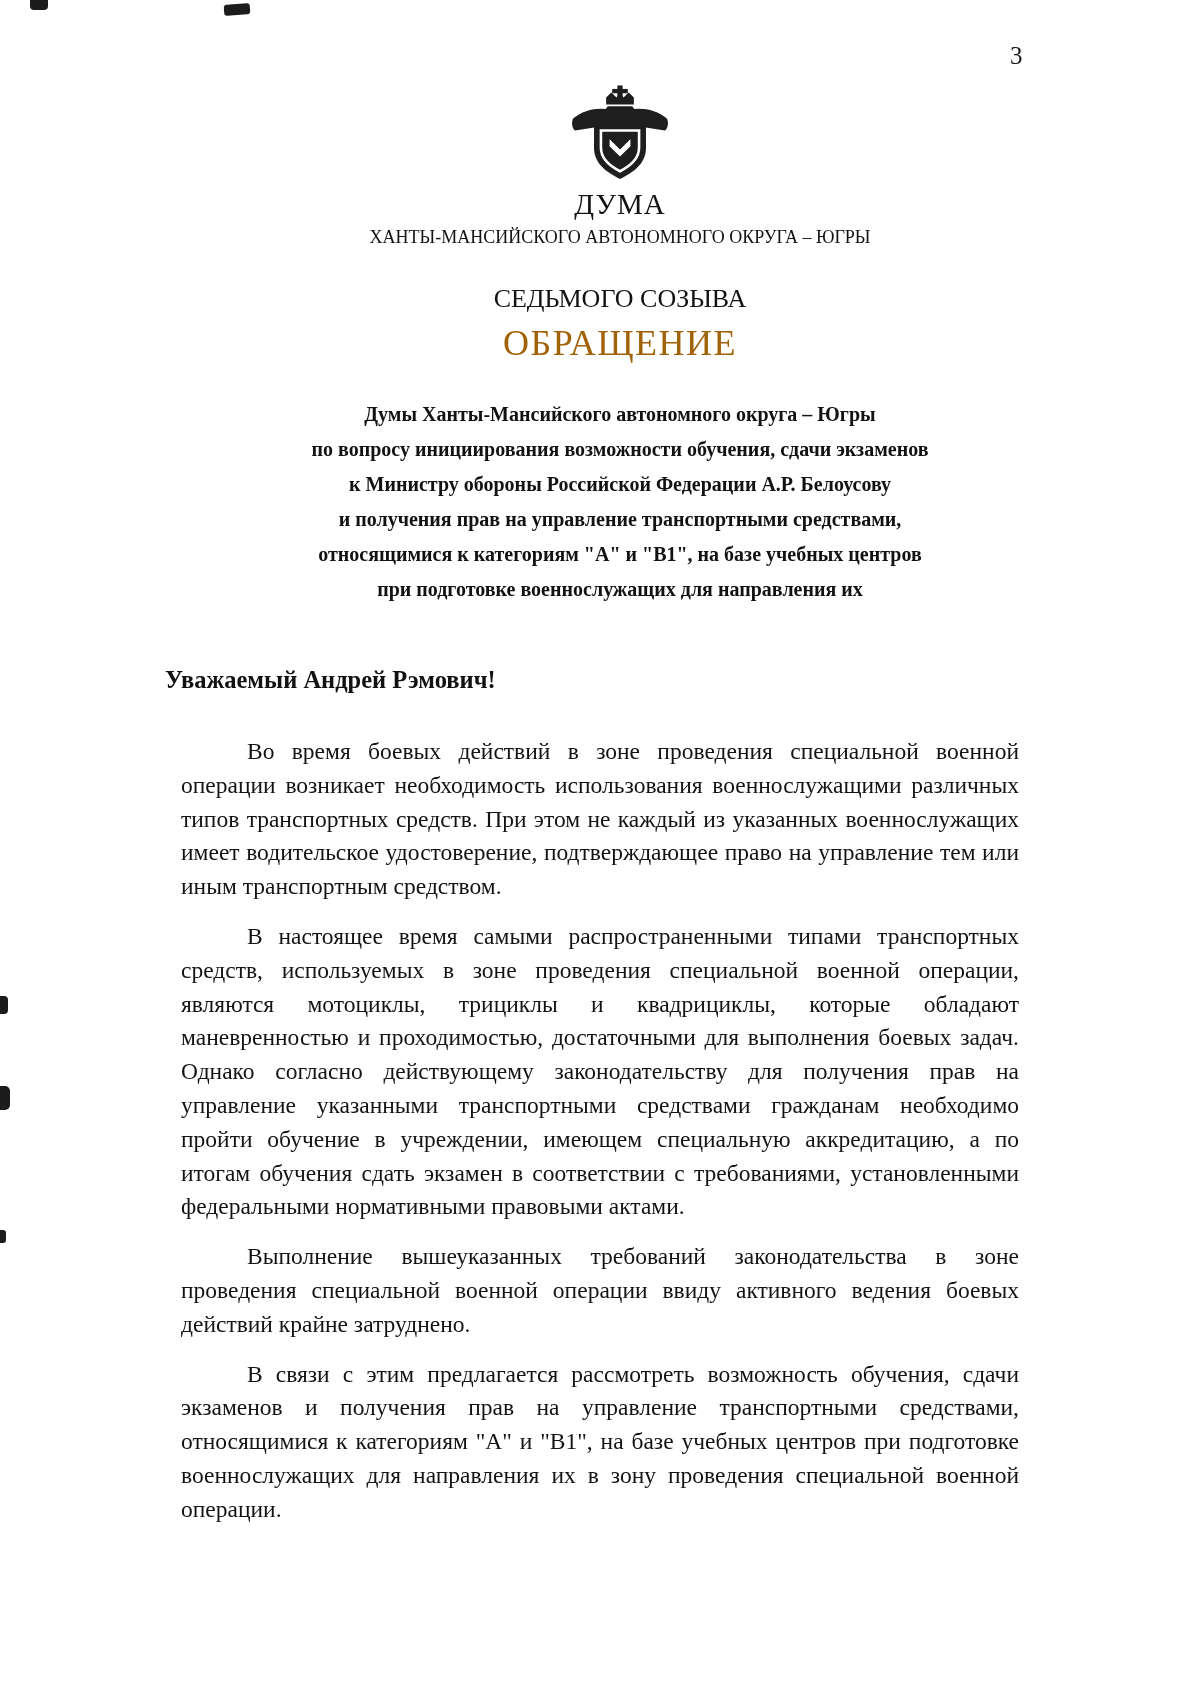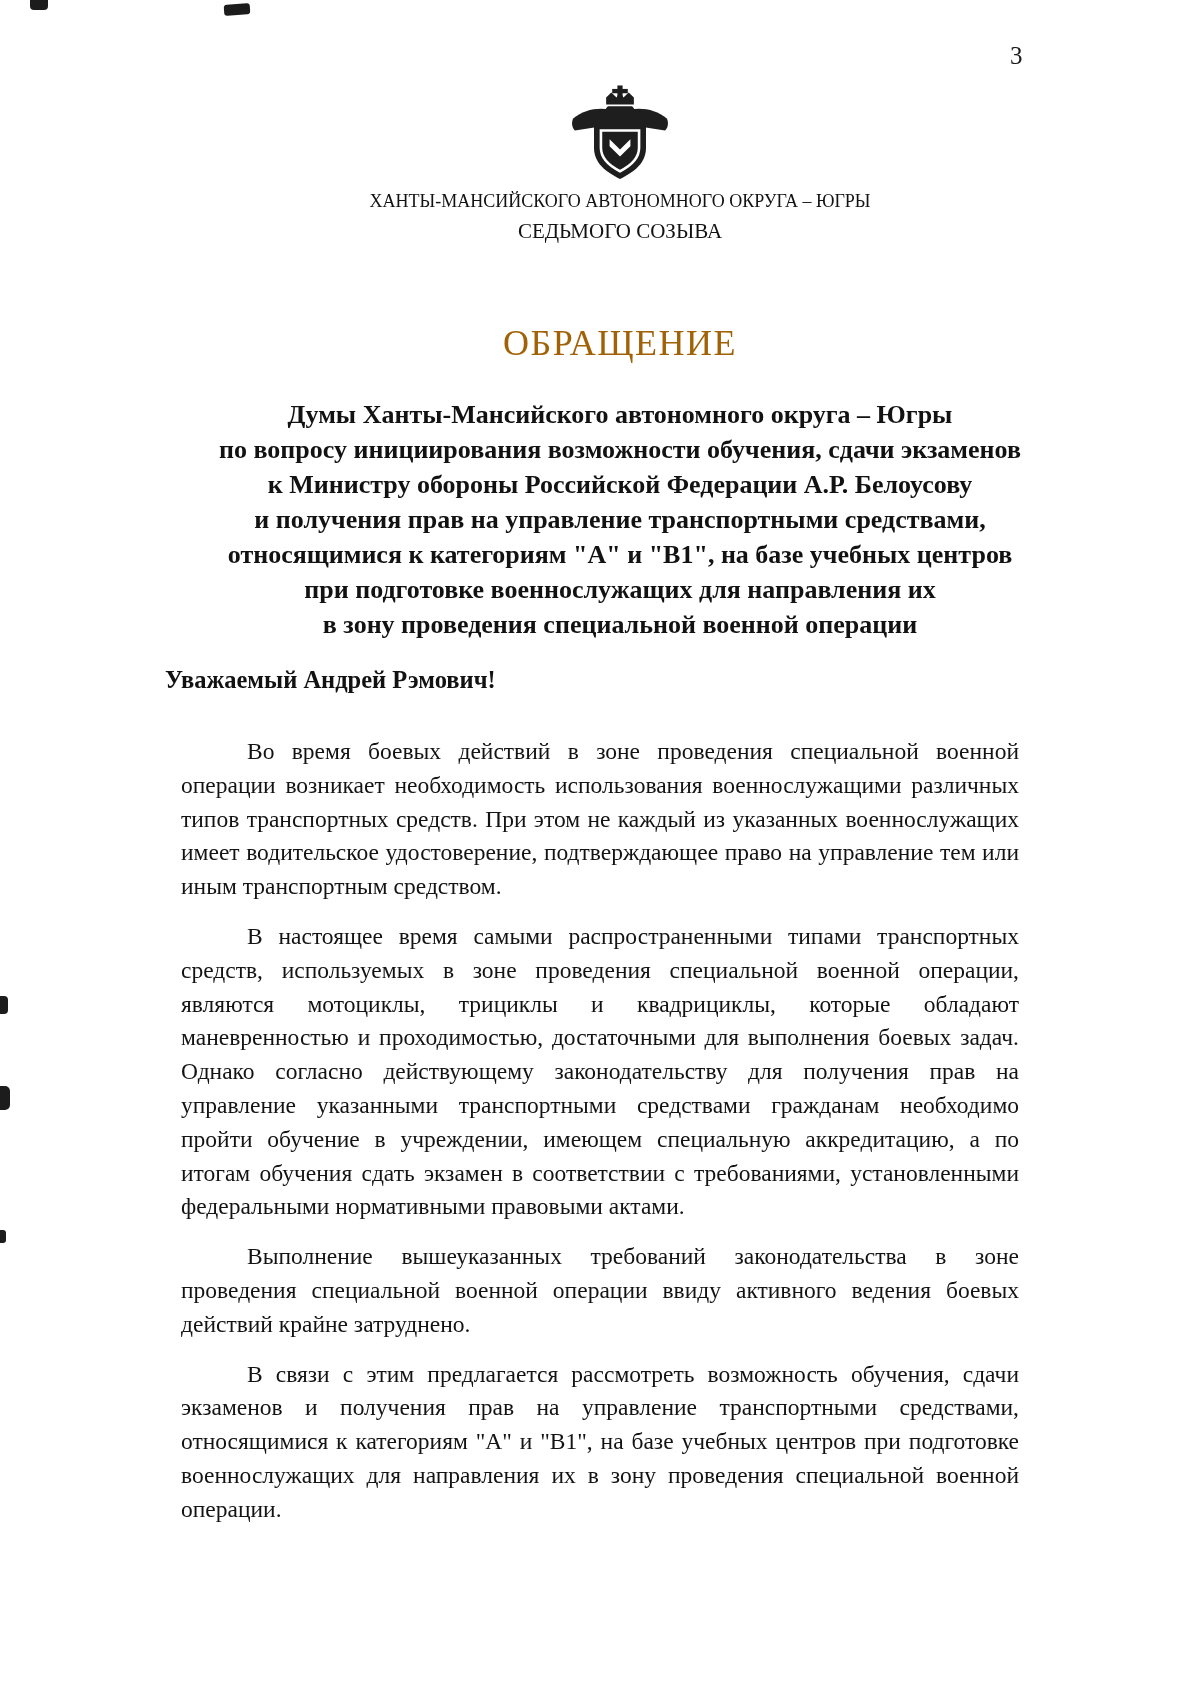--- a/index.html
+++ b/index.html
@@ -25,39 +25,39 @@
     top: 85px;
     left: 180px;
     width: 880px;
     text-align: center;
     color: #121212;
   }
   .emblem-wrap { height: 100px; }
   .emblem-wrap svg { display: inline-block; }
   .org-line1 { font-size: 29px; line-height: 34px; letter-spacing: 1px; margin-top: 2px; }
   .org-line2 { font-size: 18px; line-height: 32px; }
-  .org-line3 { font-size: 21px; line-height: 28px; }
+  .org-line3 { font-size: 26px; line-height: 28px; margin-top: 32px; }
   .doc-title {
     position: absolute;
     top: 322px;
     left: 180px;
     width: 880px;
     text-align: center;
     font-size: 36px;
     font-weight: normal;
     letter-spacing: 1.5px;
     color: #a16207;
   }
   .address-block {
     position: absolute;
     top: 397px;
     left: 180px;
     width: 880px;
     text-align: center;
-    font-size: 26px;
+    font-size: 20px;
     font-weight: bold;
     line-height: 35px;
     color: #121212;
   }
   .salutation {
     position: absolute;
     top: 666px;
     left: 165px;
     width: 870px;
     text-align: left;
@@ -111,34 +111,34 @@
 
           <path d="M30 44 L90 44 L90 72 C90 90, 76 100, 60 108 C44 100, 30 90, 30 72 Z"></path>
         </g>
         <g fill="#ffffff">
 
           <path d="M38 52 L82 52 L82 72 C82 85, 72 93, 60 99 C48 93, 38 85, 38 72 Z" fill="none" stroke="#ffffff" stroke-width="3"></path>
           <path d="M48 62 L60 74 L72 62 L72 70 L60 82 L48 70 Z"></path>
         </g>
       </svg>
     </div>
+    <div class="org-line1">ДУМА</div>
     <div class="org-line2">ХАНТЫ-МАНСИЙСКОГО АВТОНОМНОГО ОКРУГА – ЮГРЫ</div>
     <div class="org-line3">СЕДЬМОГО СОЗЫВА</div>
   </div>
 
   <div class="doc-title">ОБРАЩЕНИЕ</div>
 
   <div class="address-block">
     <div>Думы Ханты-Мансийского автономного округа – Югры</div>
     <div>по вопросу инициирования возможности обучения, сдачи экзаменов</div>
     <div>к Министру обороны Российской Федерации А.Р. Белоусову</div>
     <div>и получения прав на управление транспортными средствами,</div>
     <div>относящимися к категориям "А" и "В1", на базе учебных центров</div>
     <div>при подготовке военнослужащих для направления их</div>
-    <div>в зону проведения специальной военной операции</div>
   </div>
 
   <div class="salutation">Уважаемый Андрей Рэмович!</div>
 
   <div class="body-text">
     <p>Во время боевых действий в зоне проведения специальной военной операции возникает необходимость использования военнослужащими различных типов транспортных средств. При этом не каждый из указанных военнослужащих имеет водительское удостоверение, подтверждающее право на управление тем или иным транспортным средством.</p>
     <p>В настоящее время самыми распространенными типами транспортных средств, используемых в зоне проведения специальной военной операции, являются мотоциклы, трициклы и квадрициклы, которые обладают маневренностью и проходимостью, достаточными для выполнения боевых задач. Однако согласно действующему законодательству для получения прав на управление указанными транспортными средствами гражданам необходимо пройти обучение в учреждении, имеющем специальную аккредитацию, а по итогам обучения сдать экзамен в соответствии с требованиями, установленными федеральными нормативными правовыми актами.</p>
     <p>Выполнение вышеуказанных требований законодательства в зоне проведения специальной военной операции ввиду активного ведения боевых действий крайне затруднено.</p>
     <p>В связи с этим предлагается рассмотреть возможность обучения, сдачи экзаменов и получения прав на управление транспортными средствами, относящимися к категориям "А" и "В1", на базе учебных центров при подготовке военнослужащих для направления их в зону проведения специальной военной операции.</p>
   </div>

